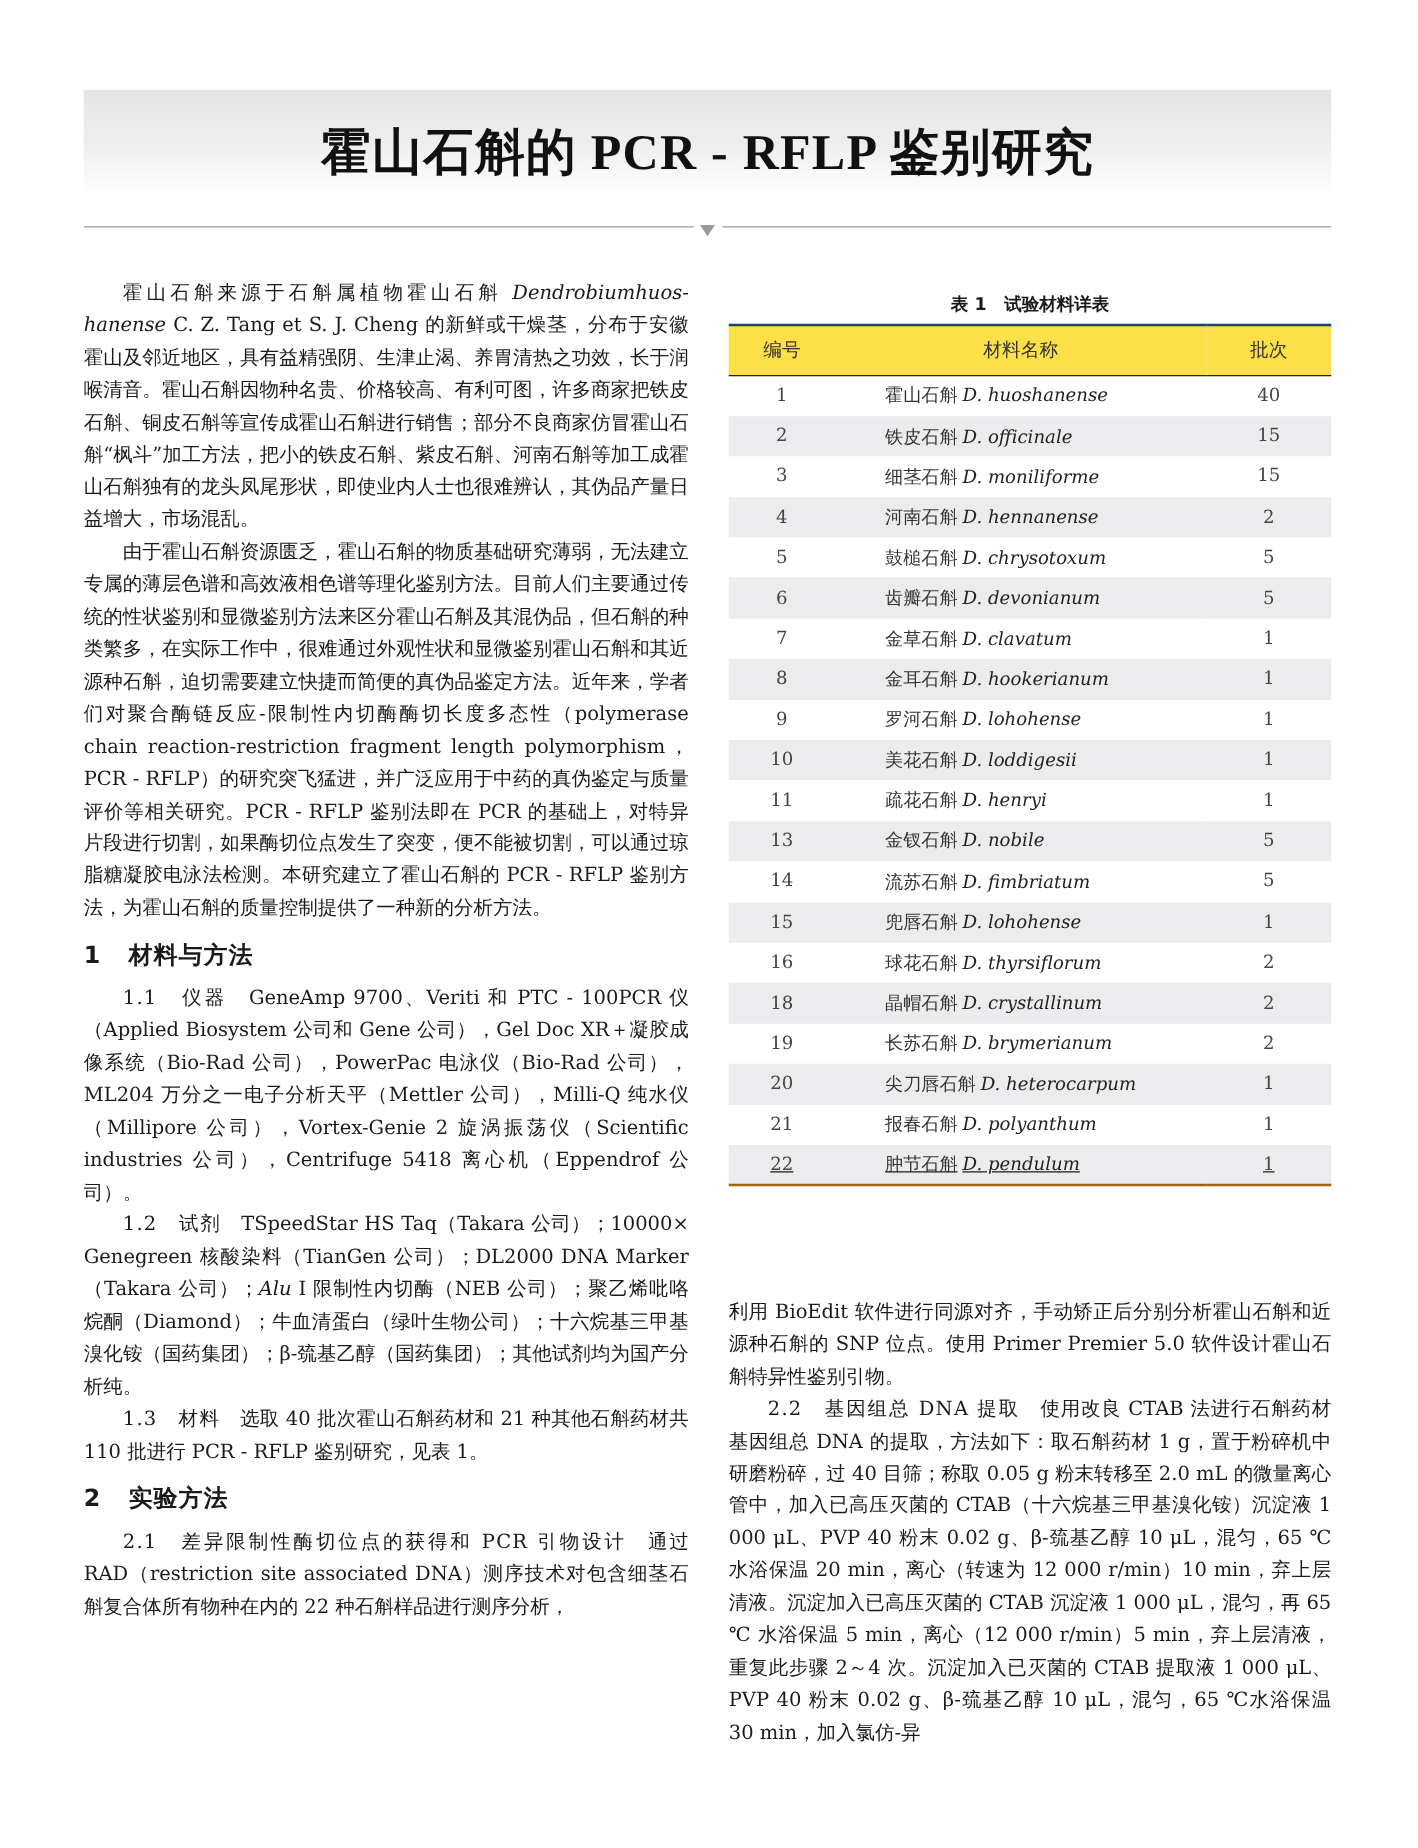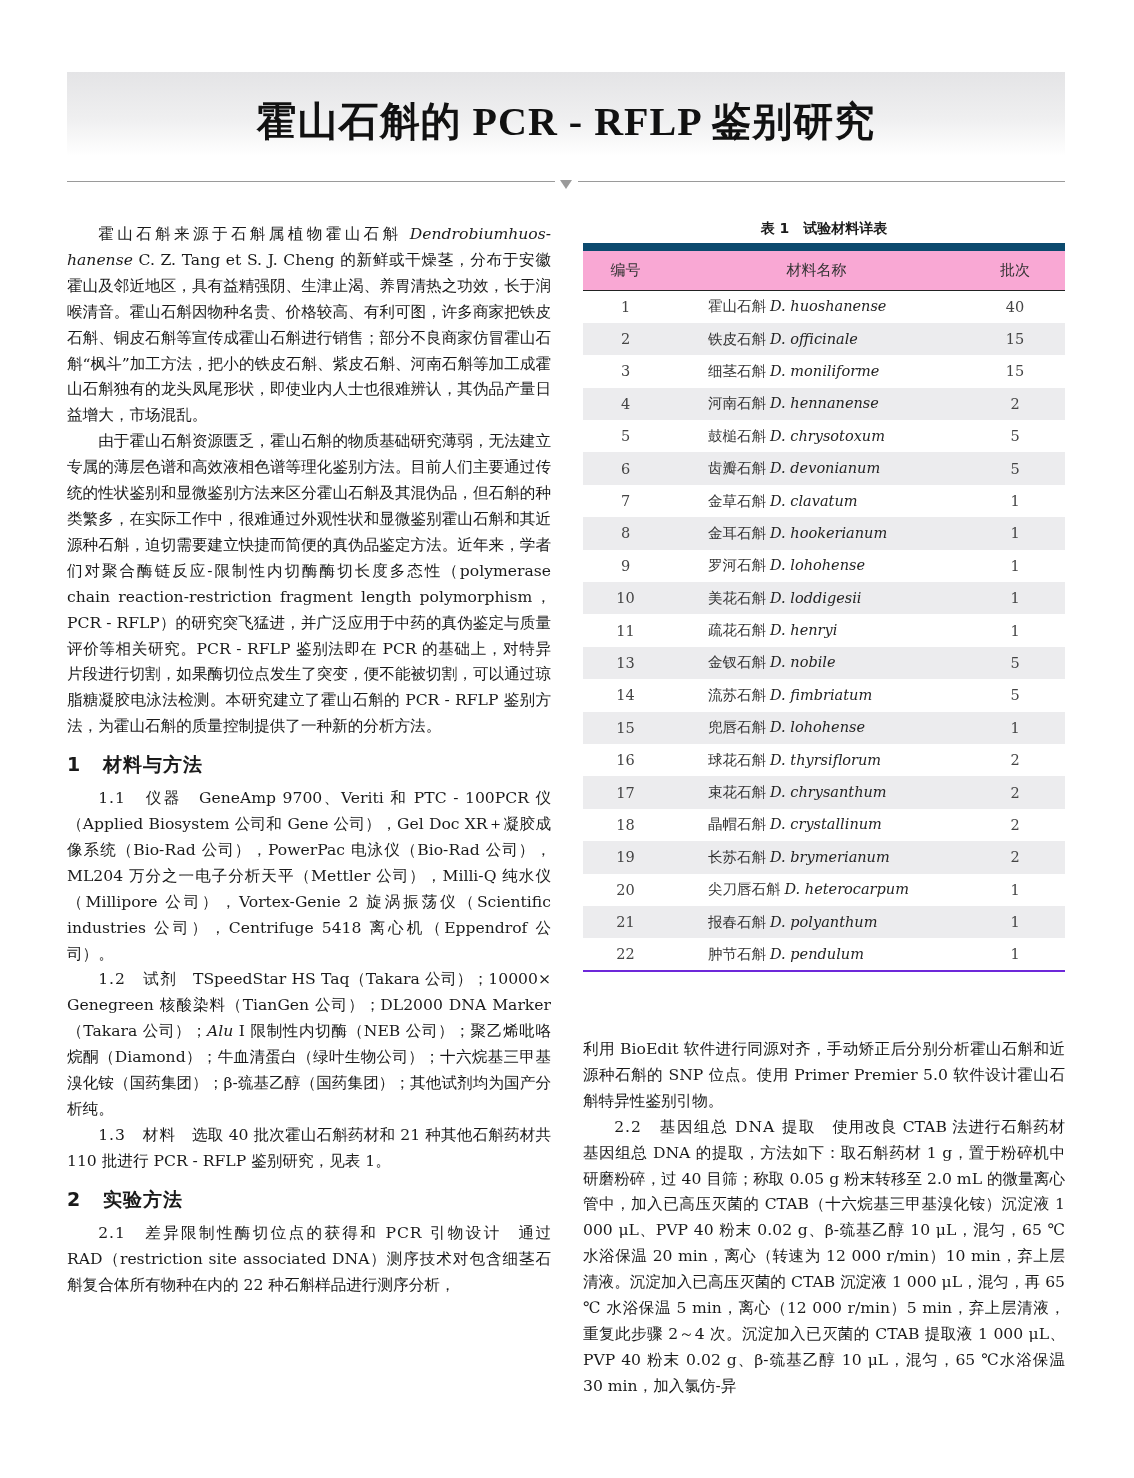--- a/index.html
+++ b/index.html
@@ -20,30 +20,30 @@
   .col.left { left: 67px; top: 222px; width: 484px; }
   .col.right { left: 583px; top: 1037px; width: 482px; }
   .para { margin: 0; text-indent: 2em; }
   .para.noindent { text-indent: 0; }
   .sec { font-family: "DejaVu Sans", "Liberation Sans", sans-serif; font-weight: bold;
          font-size: 19px; margin: 12px 0 10px 0; line-height: 24px; letter-spacing: 1px; }
   .sec .num { display: inline-block; width: 36px; }
   .subhead { letter-spacing: 1px; }
   i { font-style: italic; }
 
-  .table-wrap { position: absolute; left: 583px; top: 216px; width: 482px; }
+  .table-wrap { position: absolute; left: 583px; top: 232px; width: 482px; }
   .table-caption { text-align: center; font-weight: bold; font-size: 14px; line-height: 24px;
     font-family: "DejaVu Sans", "Liberation Sans", sans-serif; margin-bottom: 3px; }
   .table-caption .sp { display: inline-block; width: 14px; }
   table { width: 100%; border-collapse: collapse; font-size: 14.5px; }
-  thead tr { background: #f9a8d4; border-top: 8px solid #0c4a6e; border-bottom: 1.5px solid #222; }
+  thead tr { background: #fde047; border-top: 2px solid #0c4a6e; border-bottom: 1.5px solid #222; }
   thead th { font-weight: normal; height: 39px; padding: 0; color: #333; font-family: "DejaVu Sans", sans-serif; font-size: 15px; }
   tbody tr { height: 32.4px; }
   tbody tr:nth-child(even) { background: #ececee; }
-  tbody tr:last-child { border-bottom: 2px solid #6d28d9; }
+  tbody tr:last-child { border-bottom: 2px solid #a16207; text-decoration: underline; }
   td { padding: 0; color: #444; }
   td.no { width: 85px; text-align: center; }
   td.name { padding-left: 40px; }
   td.batch { width: 100px; text-align: center; }
   td.name .cn { color: #333; }
   td.name .ab { font-style: italic; margin-left: 4px; color: #222; }
 </style>
 </head>
 <body>
 
@@ -149,25 +149,20 @@
           <td class="no">15</td>
           <td class="name"><span class="cn">兜唇石斛</span><span class="ab">D. lohohense</span></td>
           <td class="batch">1</td>
         </tr>
         <tr>
           <td class="no">16</td>
           <td class="name"><span class="cn">球花石斛</span><span class="ab">D. thyrsiflorum</span></td>
           <td class="batch">2</td>
         </tr>
         <tr>
-          <td class="no">17</td>
-          <td class="name"><span class="cn">束花石斛</span><span class="ab">D. chrysanthum</span></td>
-          <td class="batch">2</td>
-        </tr>
-        <tr>
           <td class="no">18</td>
           <td class="name"><span class="cn">晶帽石斛</span><span class="ab">D. crystallinum</span></td>
           <td class="batch">2</td>
         </tr>
         <tr>
           <td class="no">19</td>
           <td class="name"><span class="cn">长苏石斛</span><span class="ab">D. brymerianum</span></td>
           <td class="batch">2</td>
         </tr>
         <tr>

